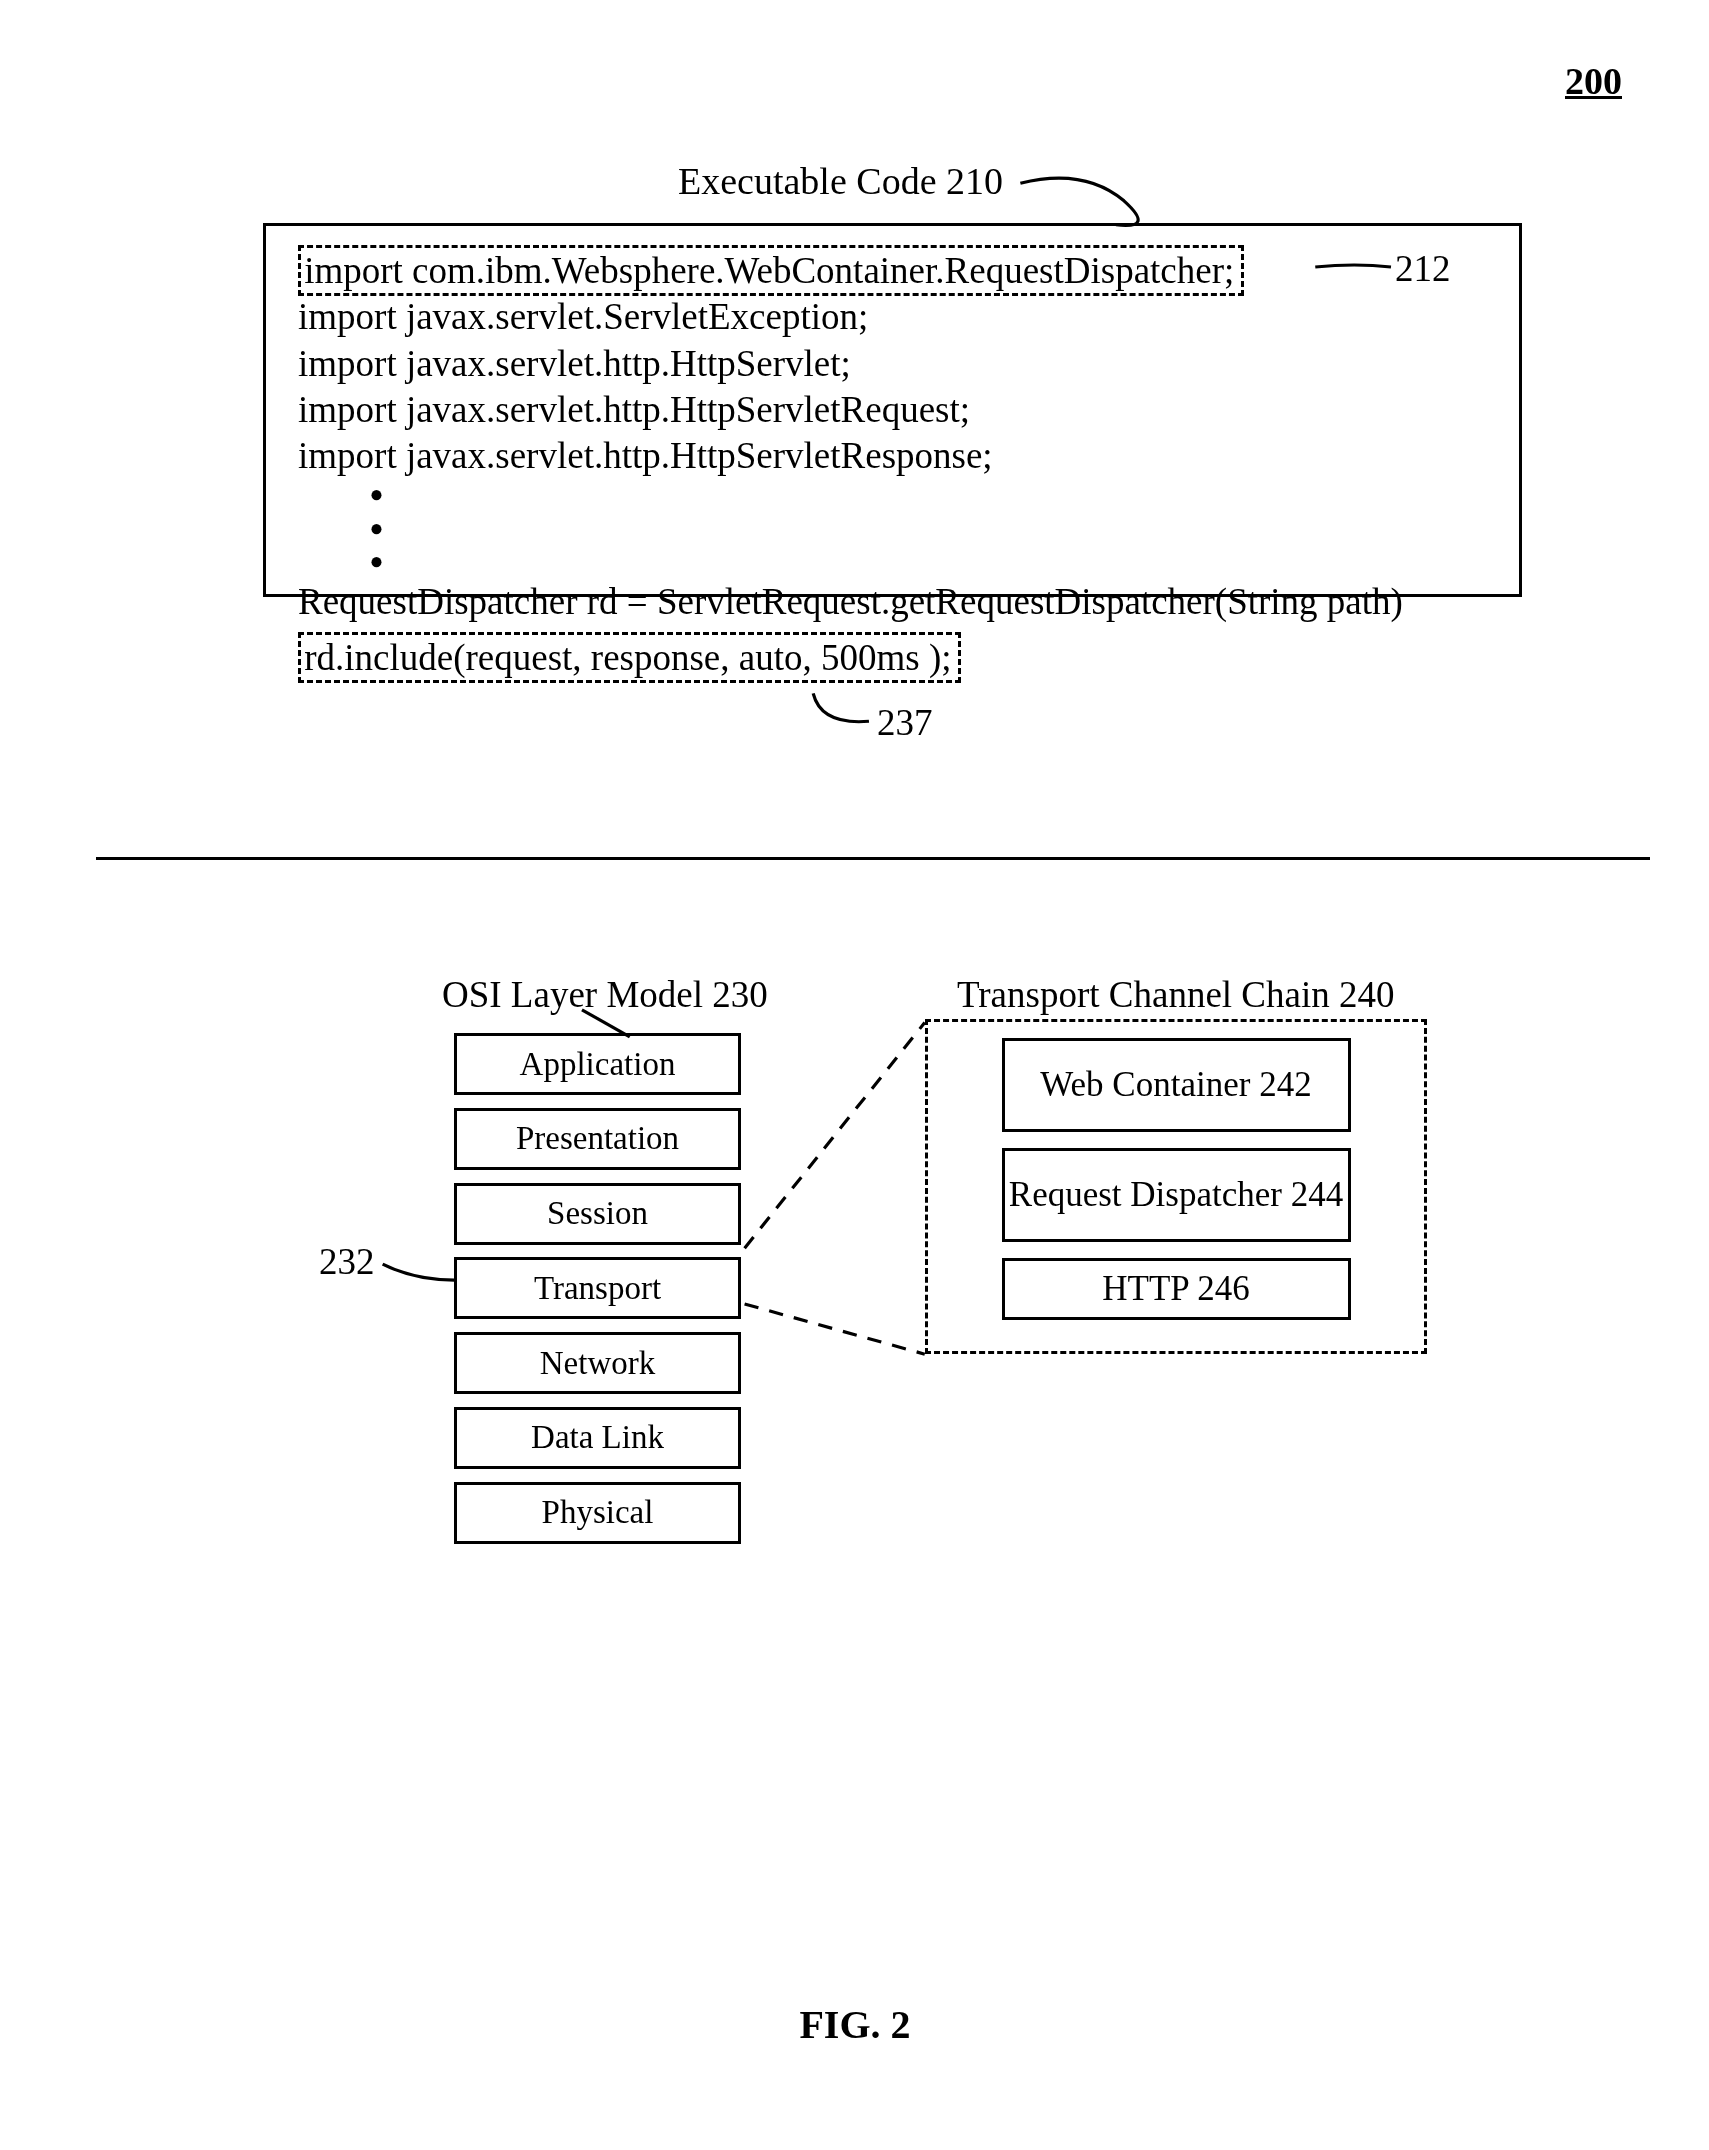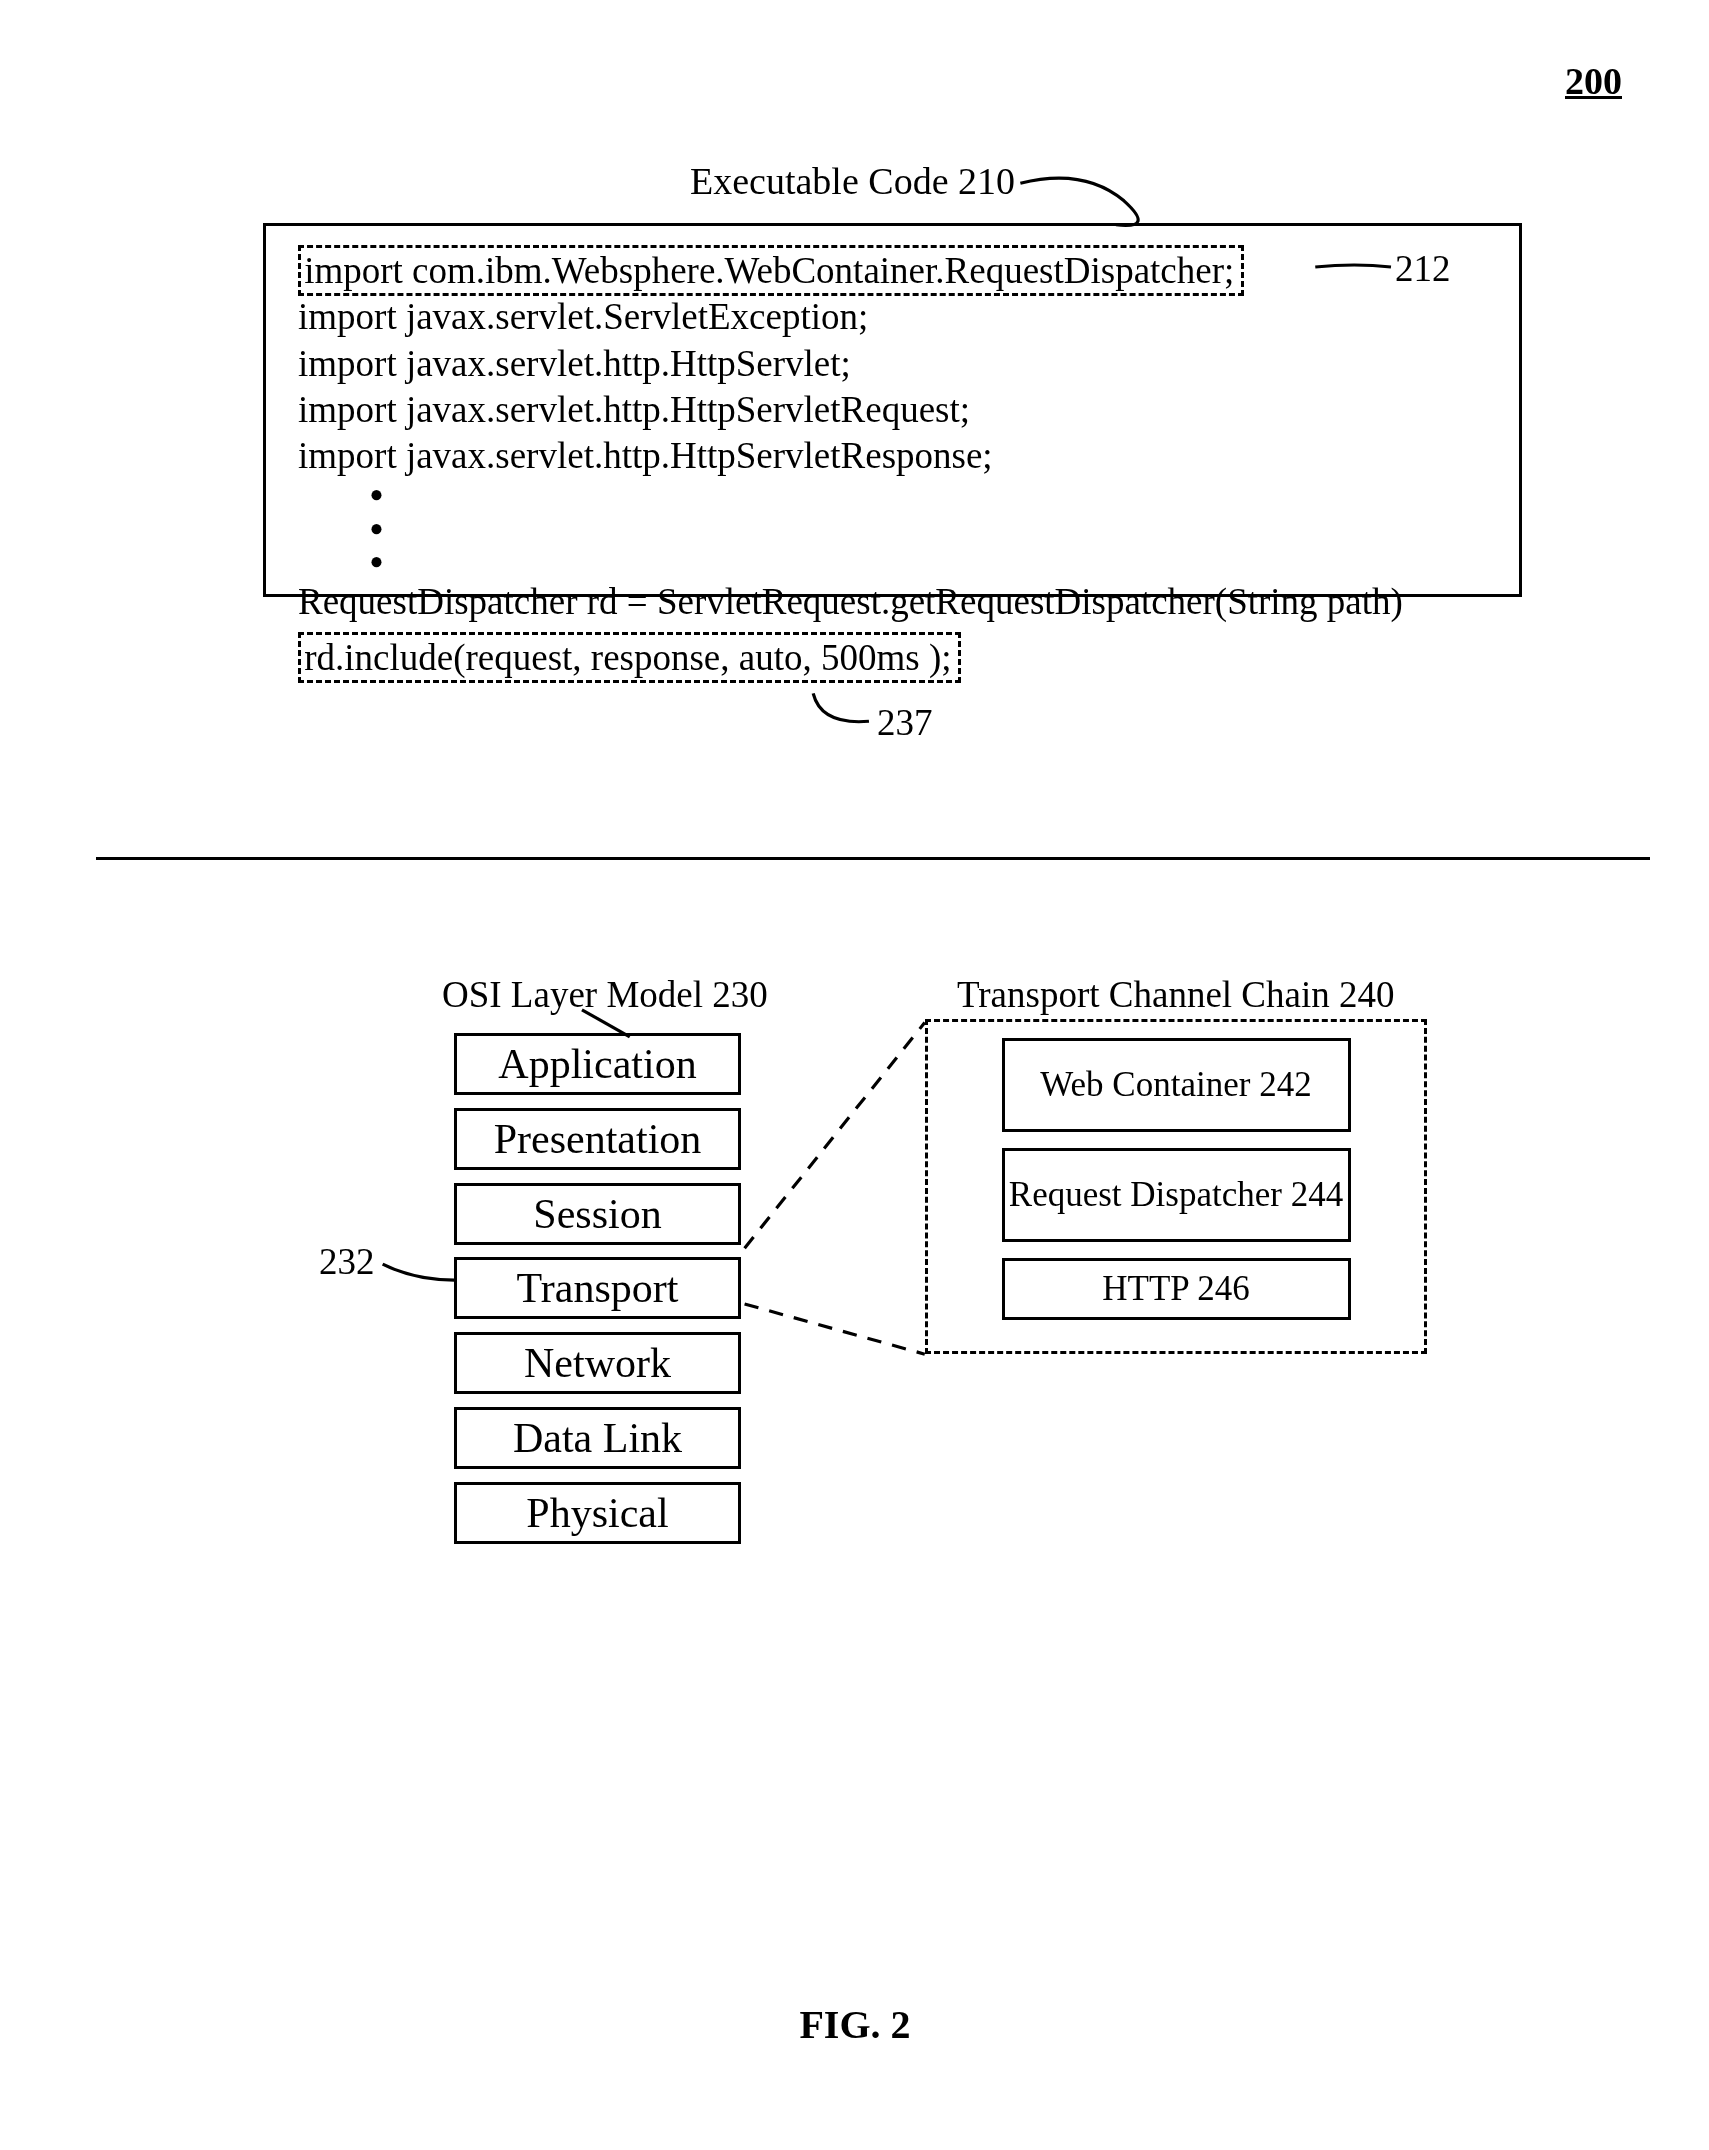--- a/index.html
+++ b/index.html
@@ -25,21 +25,20 @@
   }
 
   
   .exec-label-area {
     position: absolute;
     top: 159px;
     left: 678px;
   }
   .exec-label {
     font-size: 38px;
-    margin-left: 12px;
   }
   .code-box {
     position: absolute;
     top: 223px;
     left: 263px;
     width: 1259px;
     height: 374px;
     border: 3.2px solid #000;
     box-sizing: border-box;
     padding: 22px 32px;
@@ -105,21 +104,21 @@
     left: 454px;
     width: 287px;
   }
   .osi-layer {
     border: 3.2px solid #000;
     height: 56px;
     margin-bottom: 12.8px;
     display: flex;
     align-items: center;
     justify-content: center;
-    font-size: 42px;
+    font-size: 33px;
   }
 
   .tcc-box {
     position: absolute;
     top: 46px;
     left: 925px;
     width: 502px;
     height: 335px;
     border: 3.2px dashed #000;
     box-sizing: border-box;

